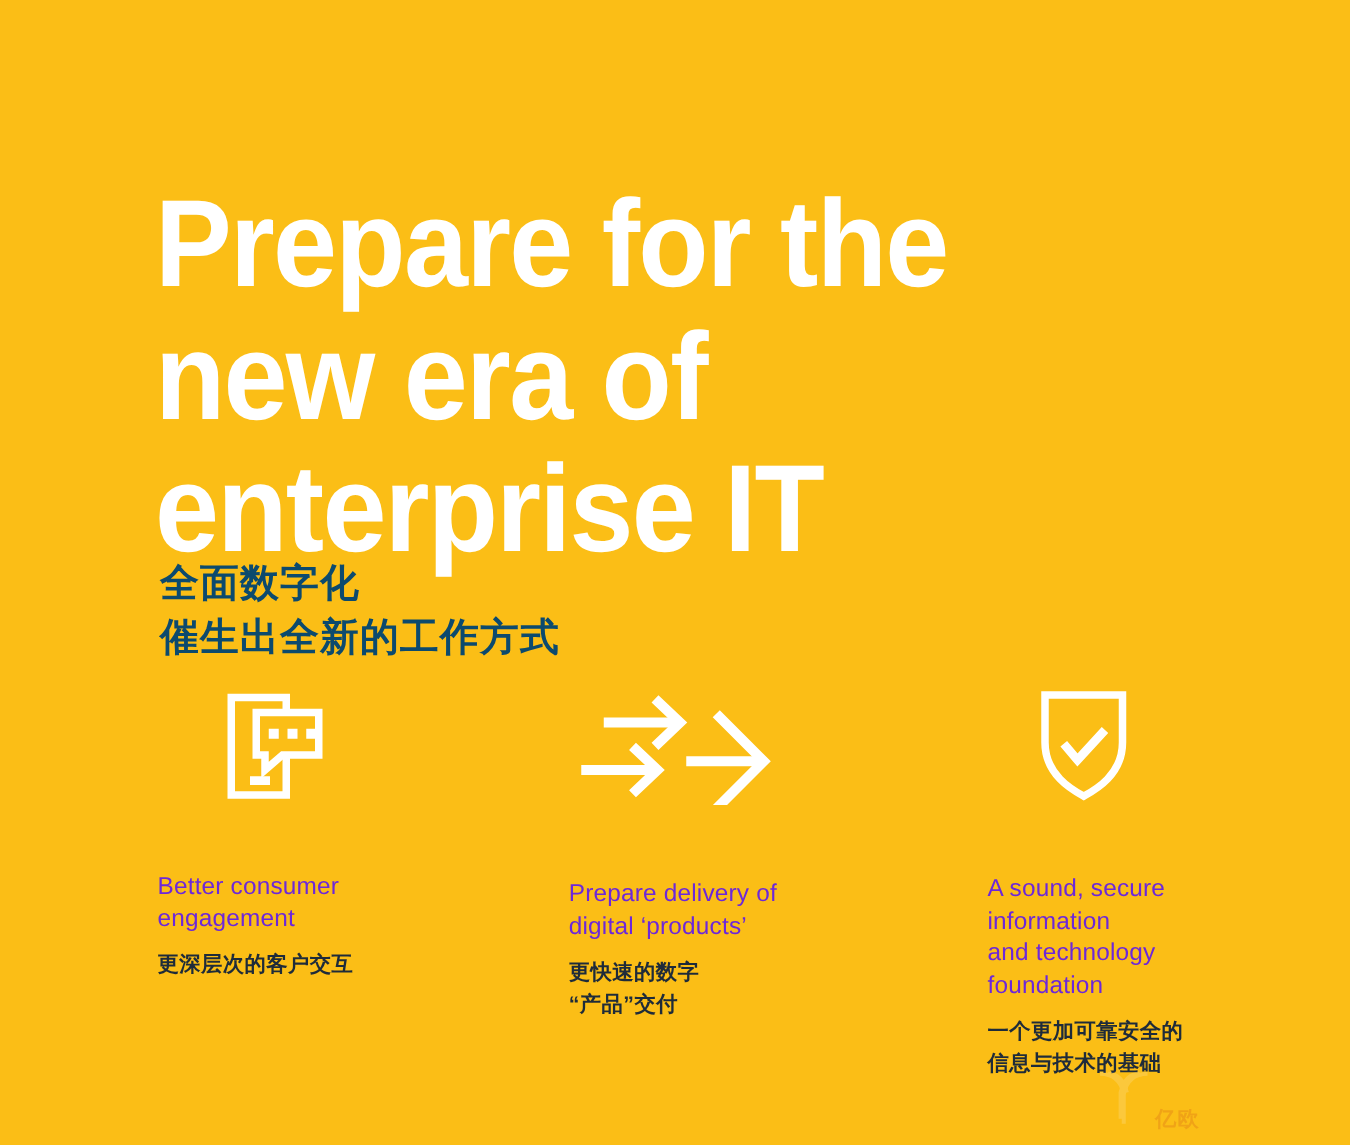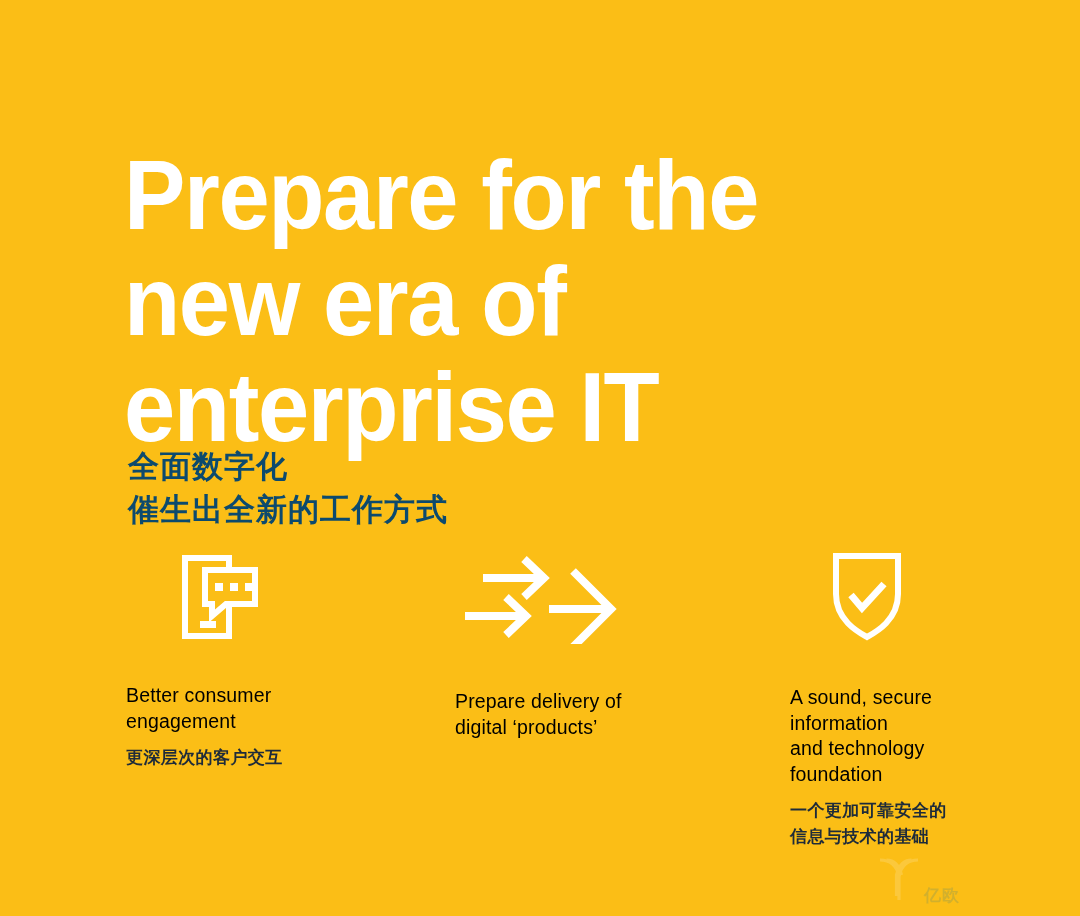--- a/index.html
+++ b/index.html
@@ -73,22 +73,22 @@
     height: 100px;
     display: block;
   }
   .icon-wrap svg { display: block; }
 
   .col-0 .icon-wrap { padding-left: 52px; }
   .col-1 .icon-wrap { padding-left: 8px; padding-top: 6px; }
   .col-2 .icon-wrap { padding-left: 40px; padding-top: 2px; }
 
   .cap-en {
-    margin-top: 35px;
-    color: #000000;
+    margin-top: 49px;
+    color: #6d28d9;
     font-size: 19.5px;
     line-height: 25.5px;
     font-weight: 400;
     letter-spacing: 0.15px;
     white-space: pre-line;
   }
   .cap-zh {
     margin-top: 11px;
     color: #1E2B3A;
     font-size: 17px;
@@ -102,21 +102,21 @@
   .watermark {
     position: absolute;
     right: 14px;
     bottom: 10px;
     opacity: 0.16;
     display: flex;
     align-items: flex-end;
     gap: 3px;
   }
   .watermark .wm-text {
-    color: #0369a1;
+    color: #b91c1c;
     font-size: 17px;
     font-weight: 700;
     letter-spacing: 1px;
     line-height: 1;
     padding-bottom: 2px;
   }
 </style>
 </head>
 <body>
 
@@ -160,20 +160,22 @@
 
           <path d="M2 62 h62"></path>
           <path d="M43 43 l20 19 l-20 19"></path>
 
           <path d="M86 55 h62"></path>
           <path d="M110 17 l38 38 l-38 38"></path>
         </svg>
       </div>
       <div class="cap-en">Prepare delivery of
 digital ‘products’</div>
+      <div class="cap-zh">更快速的数字
+“产品”交付</div>
     </div>
 
     <div class="col col-2">
       <div class="icon-wrap">
         <svg width="74" height="92" viewBox="0 0 74 92" fill="none" stroke="#FFFFFF" stroke-width="6">
           <path d="M6 6 h62 v38 c0 26 -22 38 -31 43 c-9 -5 -31 -17 -31 -43 z" stroke-linejoin="miter"></path>
           <path d="M21 45 l11 13 l22 -24" stroke-width="7" stroke-linecap="butt" stroke-linejoin="miter"></path>
         </svg>
       </div>
       <div class="cap-en">A sound, secure

